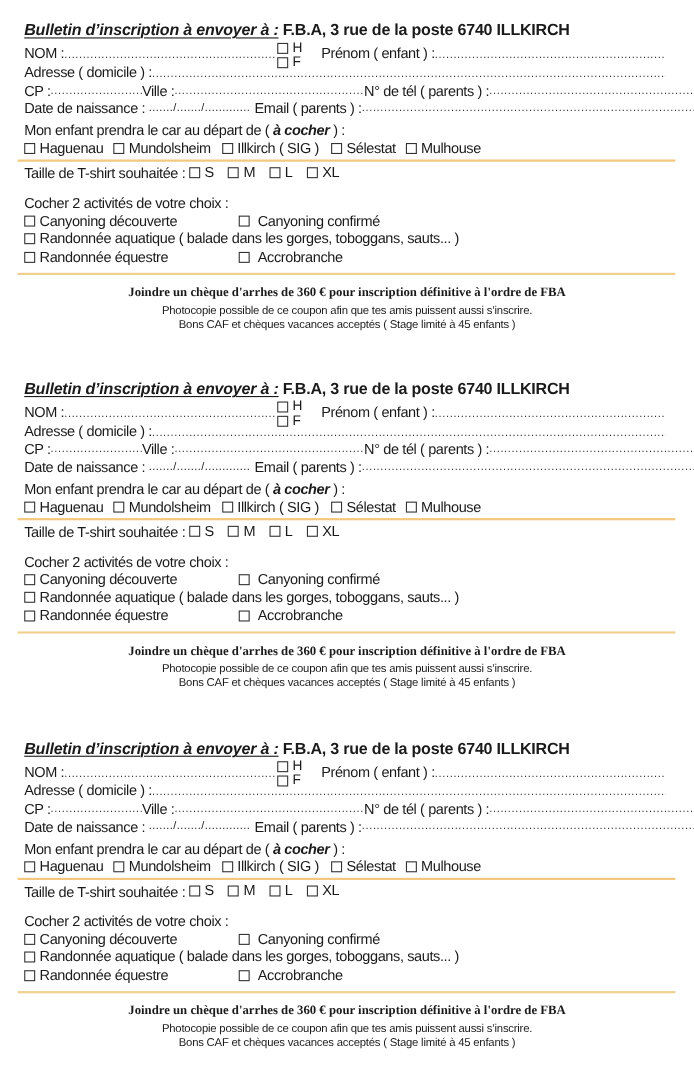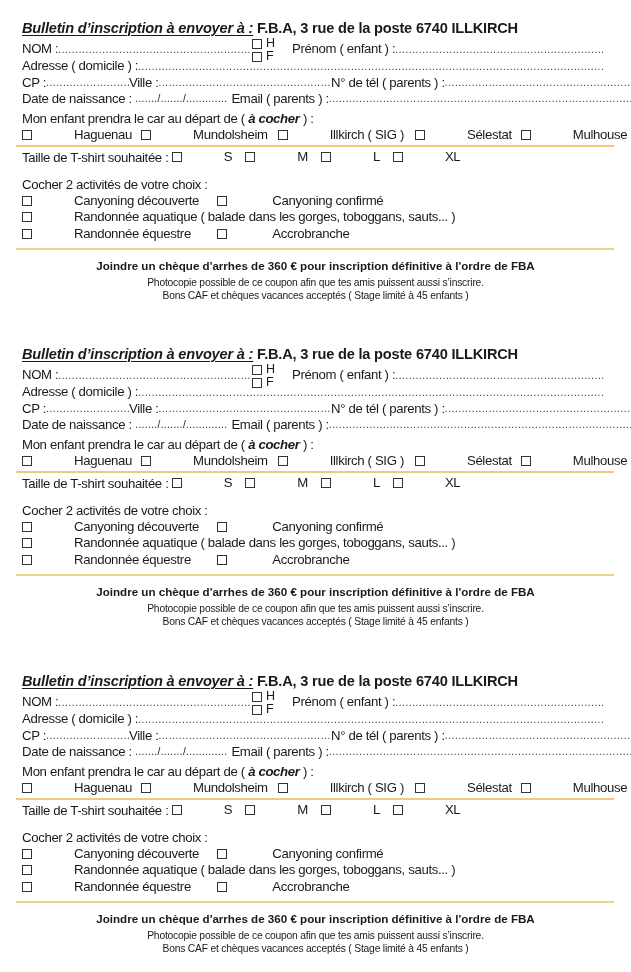--- a/index.html
+++ b/index.html
@@ -14,23 +14,23 @@
   .lbl { flex:0 0 auto; }
   .dots { flex:1 1 auto; overflow:hidden; white-space:nowrap; letter-spacing:0.6px; font-size:10px; color:#333; }
   .dots::after { content:"..........................................................................................................................................................................................................................................................."; }
   .seg { display:flex; align-items:flex-start; }
   .box { display:inline-block; width:8px; height:8px; border:1px solid #333; margin-right:4px; vertical-align:0px; }
   .hline { position:absolute; left:16px; width:598px; height:2px; background:#f3c77e; }
   .hline2 { position:absolute; left:16px; width:598px; height:2px; background:#f0d08f; }
   .hf { position:absolute; left:252px; font-size:12.5px; line-height:13px; }
   .hf div { display:flex; align-items:center; }
   .center { position:absolute; left:0; width:631px; text-align:center; white-space:nowrap; }
-  .joindre { font-family:Liberation Sans, sans-serif; font-weight:bold; font-size:11.6px; letter-spacing:0px;text-align:center; }
+  .joindre { font-family:Liberation Serif, serif; font-weight:bold; font-size:11.6px; letter-spacing:0px;text-align:center; }
   .small { font-size:10.3px; letter-spacing:-0.2px; line-height:13px; }
-  .inline { display:inline-flex; align-items:center; margin-right:9px;gap:38px; }
+  .inline { display:inline-flex; align-items:center; margin-right:9px; }
   em.bi { font-weight:bold; font-style:italic; }
 </style>
 </head>
 <body>
 
 <div id="page">
     <div class="coupon" style="top: 0px;">
     <div class="row title" style="top:19px;">
       <span class="u">Bulletin d’inscription à envoyer à :</span>
       <span>F.B.A, 3 rue de la poste 6740 ILLKIRCH</span>

